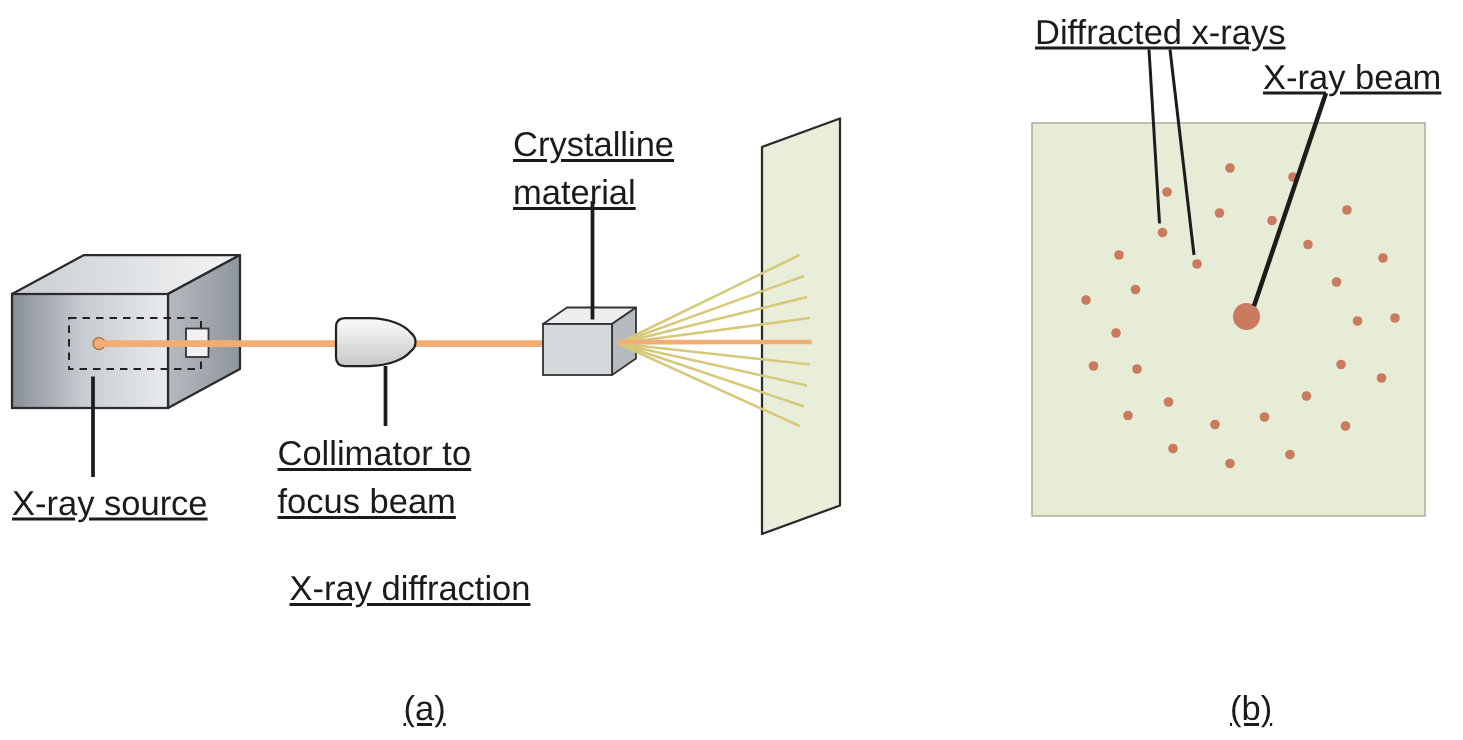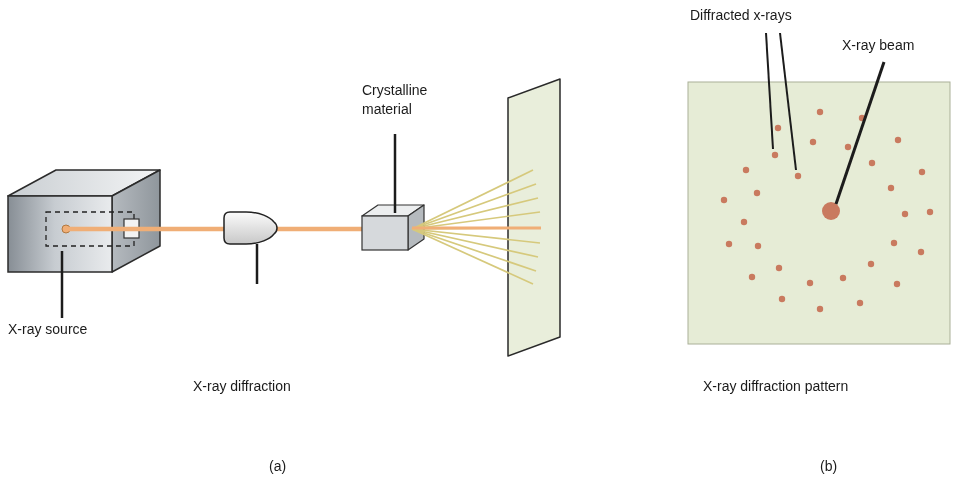--- a/index.html
+++ b/index.html
@@ -2,24 +2,24 @@
 <html><head>
 <meta charset="utf-8">
 <style>
   html,body { margin:0; padding:0; background:#ffffff; }
   .canvas {
     position:relative; width:975px; height:493px; background:#ffffff;
     font-family:"Liberation Sans", sans-serif; color:#1b1b1b; overflow:hidden;
   }
   .canvas svg { position:absolute; left:0; top:0; }
   .lbl {
-    position:absolute; font-size:14px; line-height:1.38;
-    white-space:pre-line; color:#1b1b1b;
+    position:absolute; font-size:23px; line-height:1.38;
+    white-space:pre-line; color:#1b1b1b;text-decoration:underline;
   }
-  #lbl-crystalline   { left:342px; top:81px;margin-left:20px; }
+  #lbl-crystalline   { left:342px; top:81px; }
   #lbl-collimator    { left:185px; top:287px; }
   #lbl-source        { left:8px;   top:320px; }
   #lbl-diffraction   { left:176px; top:377px;margin-left:17px; }
   #lbl-surface       { left:424px; top:377px; }
   #lbl-cap-a         { left:269px; top:457px; }
   #lbl-diffracted    { left:690px; top:6px; }
   #lbl-beam          { left:842px; top:36px; }
   #lbl-pattern       { left:703px; top:377px; }
   #lbl-cap-b         { left:820px; top:457px; }
 </style>
@@ -123,21 +123,22 @@
       </g>
     <circle id="center-dot" cx="831" cy="211" r="9" fill="#c97a5f"></circle>
 
     <line x1="766" y1="33" x2="773" y2="149" stroke="#1c1c1c" stroke-width="2"></line>
     <line x1="780" y1="33" x2="796" y2="170" stroke="#1c1c1c" stroke-width="2"></line>
     <line x1="884" y1="62" x2="836" y2="204" stroke="#1c1c1c" stroke-width="3"></line>
   </svg>
 
   <div class="lbl" id="lbl-crystalline">Crystalline
 material</div>
+  <div class="lbl" id="lbl-collimator">Collimator to
+focus beam</div>
   <div class="lbl" id="lbl-source">X-ray source</div>
   <div class="lbl" id="lbl-diffraction">X-ray diffraction</div>
   <div class="lbl" id="lbl-cap-a">(a)</div>
   <div class="lbl" id="lbl-diffracted">Diffracted x-rays</div>
   <div class="lbl" id="lbl-beam">X-ray beam</div>
-  <div class="lbl" id="lbl-pattern">X-ray diffraction pattern</div>
   <div class="lbl" id="lbl-cap-b">(b)</div>
 
 </div>
 
 </body></html>

